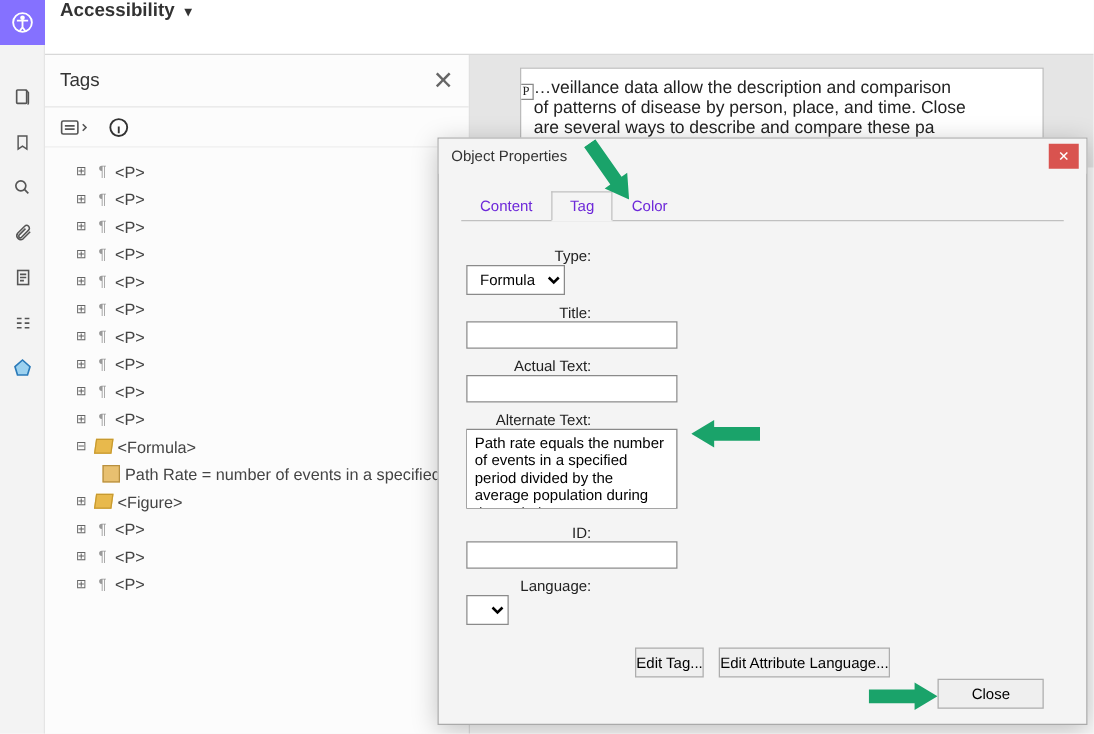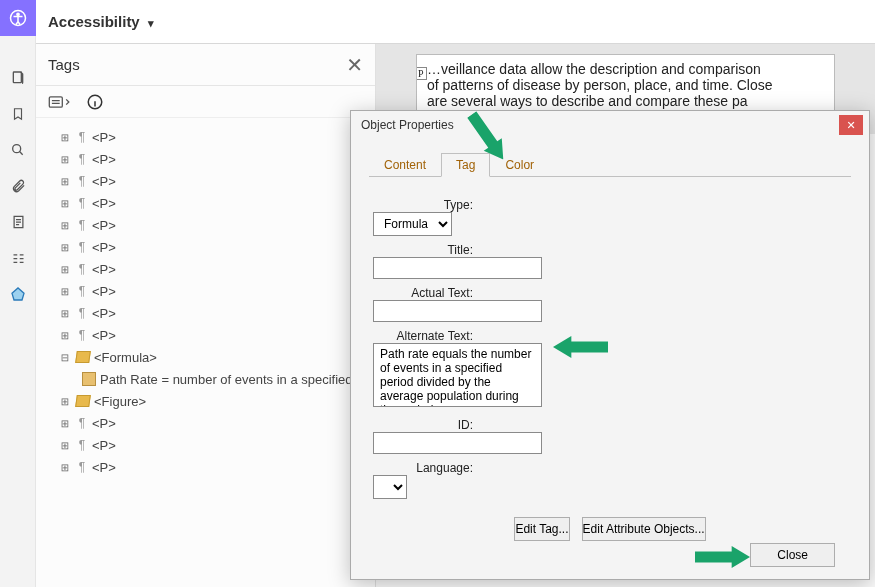--- a/index.html
+++ b/index.html
@@ -13,21 +13,21 @@
   .icon-rail .rail-item {
     width: 36px; height: 36px; display: flex; align-items: center; justify-content: center;
     cursor: pointer; color: #555;
   }
   .icon-rail .rail-item.active { background: #8571ff; color: #fff; }
 
   
   .top-bar {
     position: absolute; left: 36px; top: 0; right: 0; height: 44px;
     background: #fff; border-bottom: 1px solid #d8d8d8;
-    display: flex; align-items: center; padding-left: 12px;
+    display: flex; align-items: flex-start; padding-left: 12px;
     font-size: 15px; font-weight: 600; color: #333;
   }
   .top-bar .caret { margin-left: 4px; font-size: 11px; }
 
   
   .tags-panel {
     position: absolute; left: 36px; top: 44px; width: 340px; bottom: 0;
     background: #fcfcfc; border-right: 1px solid #e0e0e0;
   }
   .tags-header {
@@ -89,21 +89,21 @@
     height:28px; display:flex; align-items:center; justify-content:space-between;
     padding:0 6px 0 10px; font-size:12px; color:#333; background:#f4f4f4;gap:22px;
   }
   .dlg-close {
     width:24px;height:20px;background:#d9534f;color:#fff;font-size:11px;
     display:flex;align-items:center;justify-content:center;cursor:pointer;
   }
   .dlg-body { padding:14px 18px 10px 18px; }
   .tabs { display:flex; gap:0; border-bottom:1px solid #c0c0c0; }
   .tab {
-    padding:4px 14px; font-size:12px; color:#a16207; border:1px solid transparent;
+    padding:4px 14px; font-size:12px; color:#6d28d9; border:1px solid transparent;
     border-bottom:none; cursor:pointer; margin-bottom:-1px;
   }
   .tab.active { background:#f4f4f4; border-color:#c0c0c0; border-bottom:1px solid #f4f4f4; }
   .form { padding:18px 4px 0 4px; }
   .form-row { display:flex; align-items:flex-start; margin-bottom:4px;flex-direction:column; }
   .form-row label { width:110px; text-align:right; font-size:12px; color:#222; padding-top:3px; padding-right:10px;}
   .form-row .ctl { flex:1; }
   .form-row input[type=text], .form-row select, .form-row textarea {
     width:100%; font-size:12px; padding:3px 6px; border:1px solid #8a8a8a;
     background:#fff; font-family:inherit;
@@ -341,21 +341,21 @@
         <label>Language:</label>
         <div class="ctl">
           <select>
             <option></option>
           </select>
         </div>
       </div>
 
       <div class="edit-btns">
         <button class="btn">Edit Tag...</button>
-        <button class="btn">Edit Attribute Objects...</button>
+        <button class="btn">Edit Attribute Language...</button>
       </div>
     </div>
   </div>
   <div class="dlg-footer">
     <button class="btn">Close</button>
   </div>
 </div>
 
 <div class="arrow" style="left:460px; top:125px; transform:rotate(55deg);">
   <svg viewBox="0 0 60 24">

